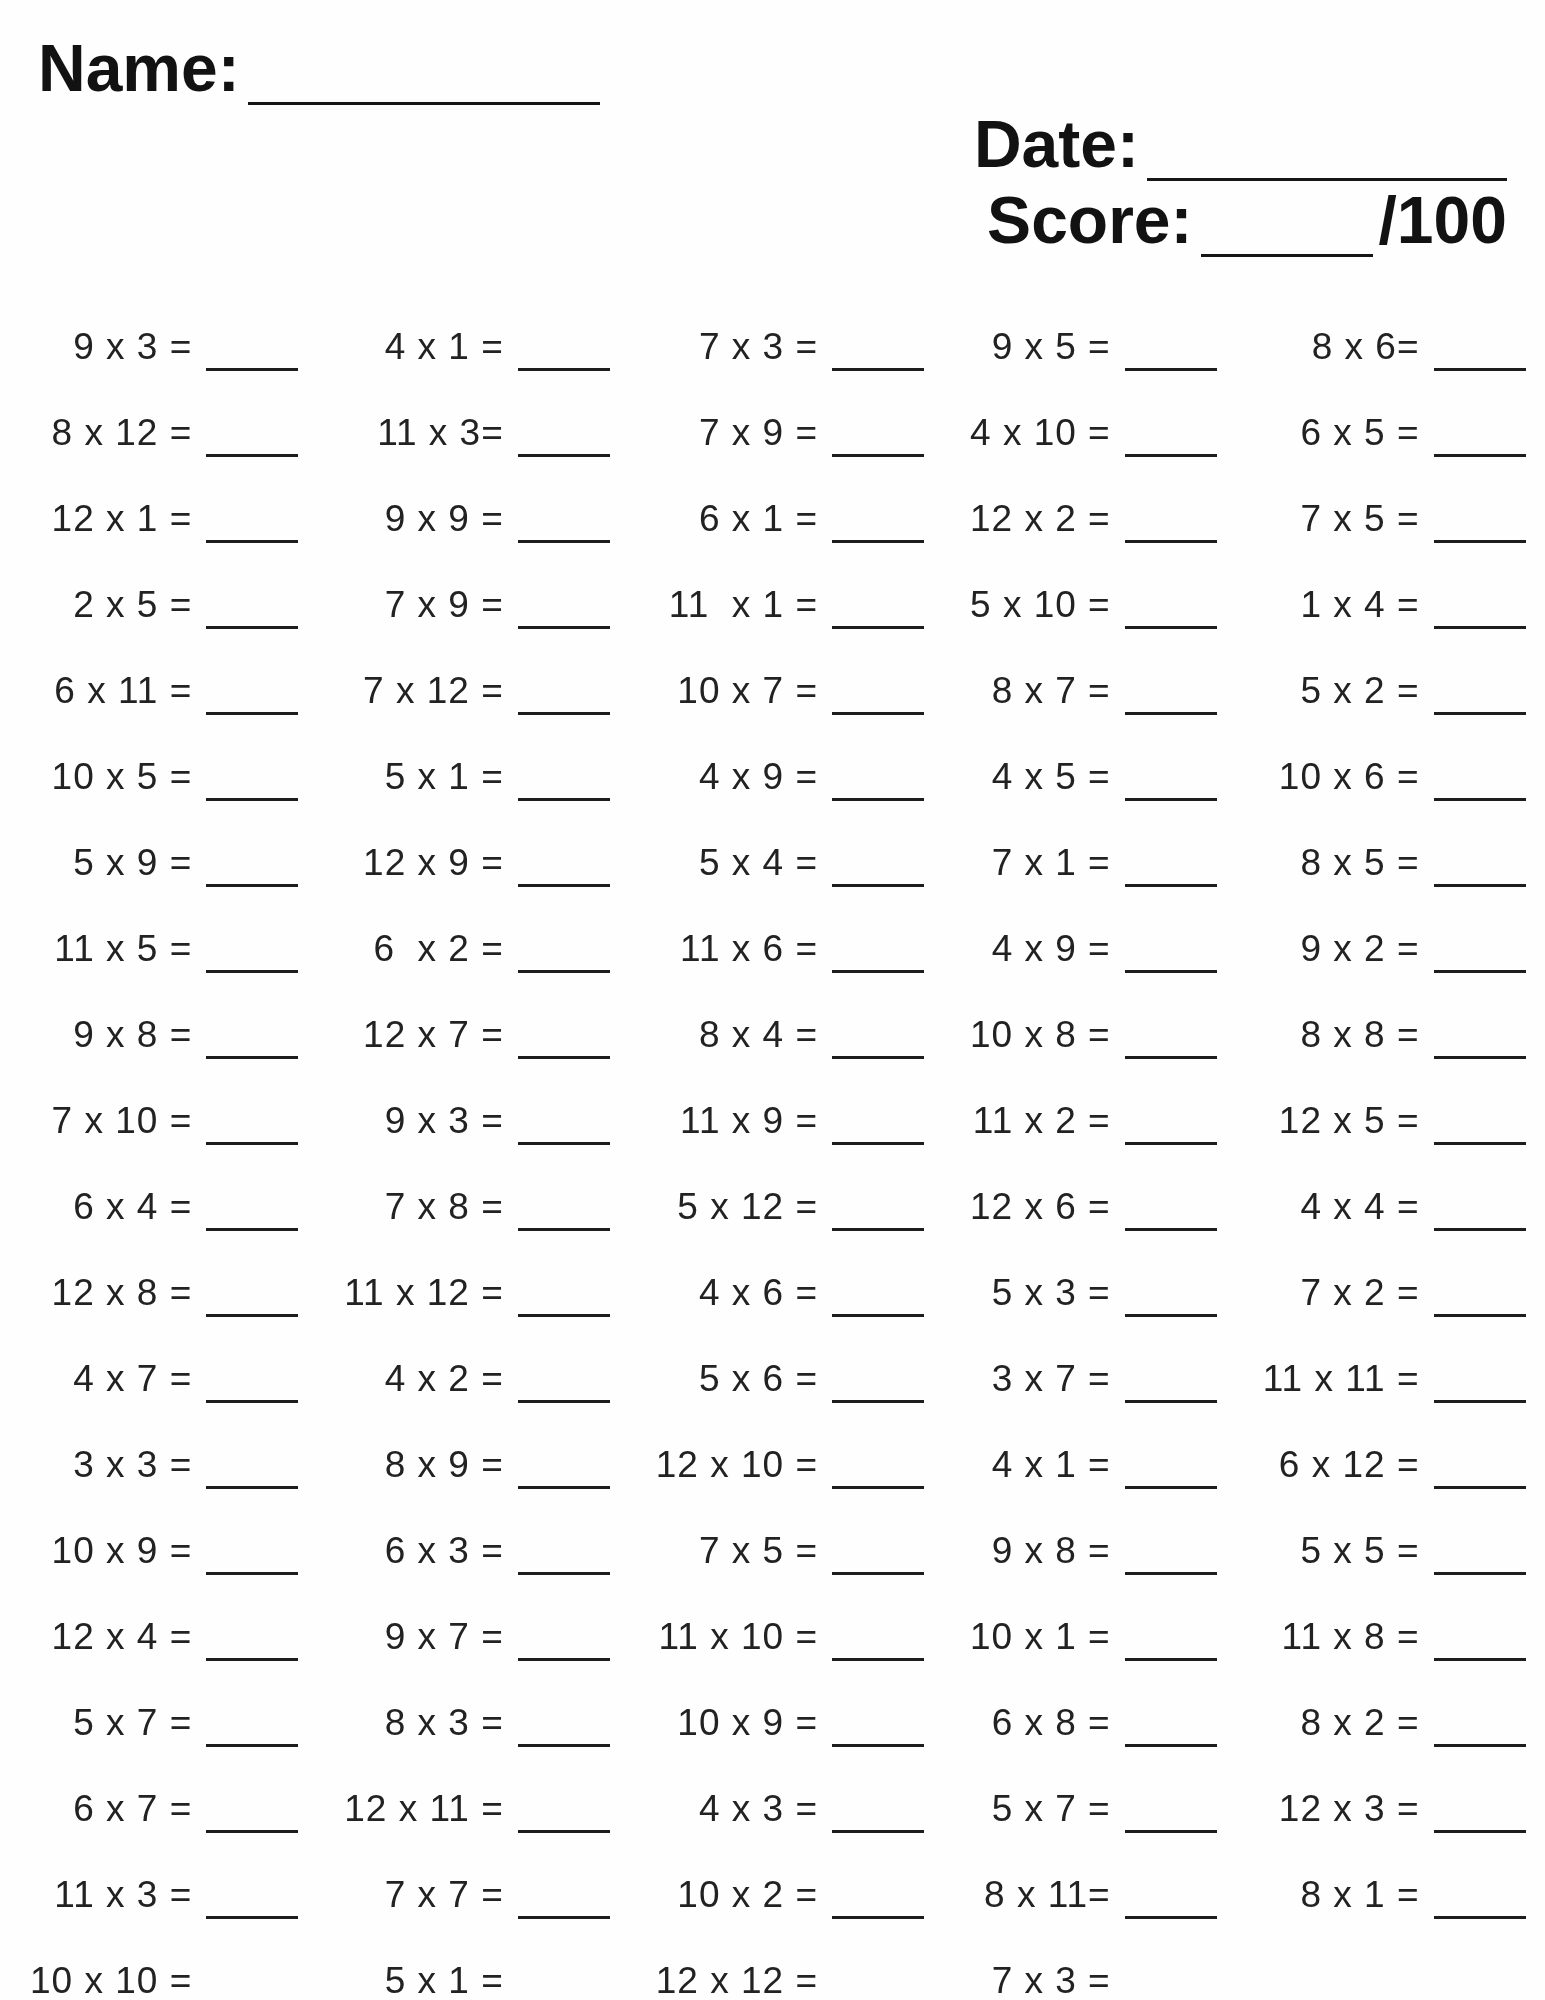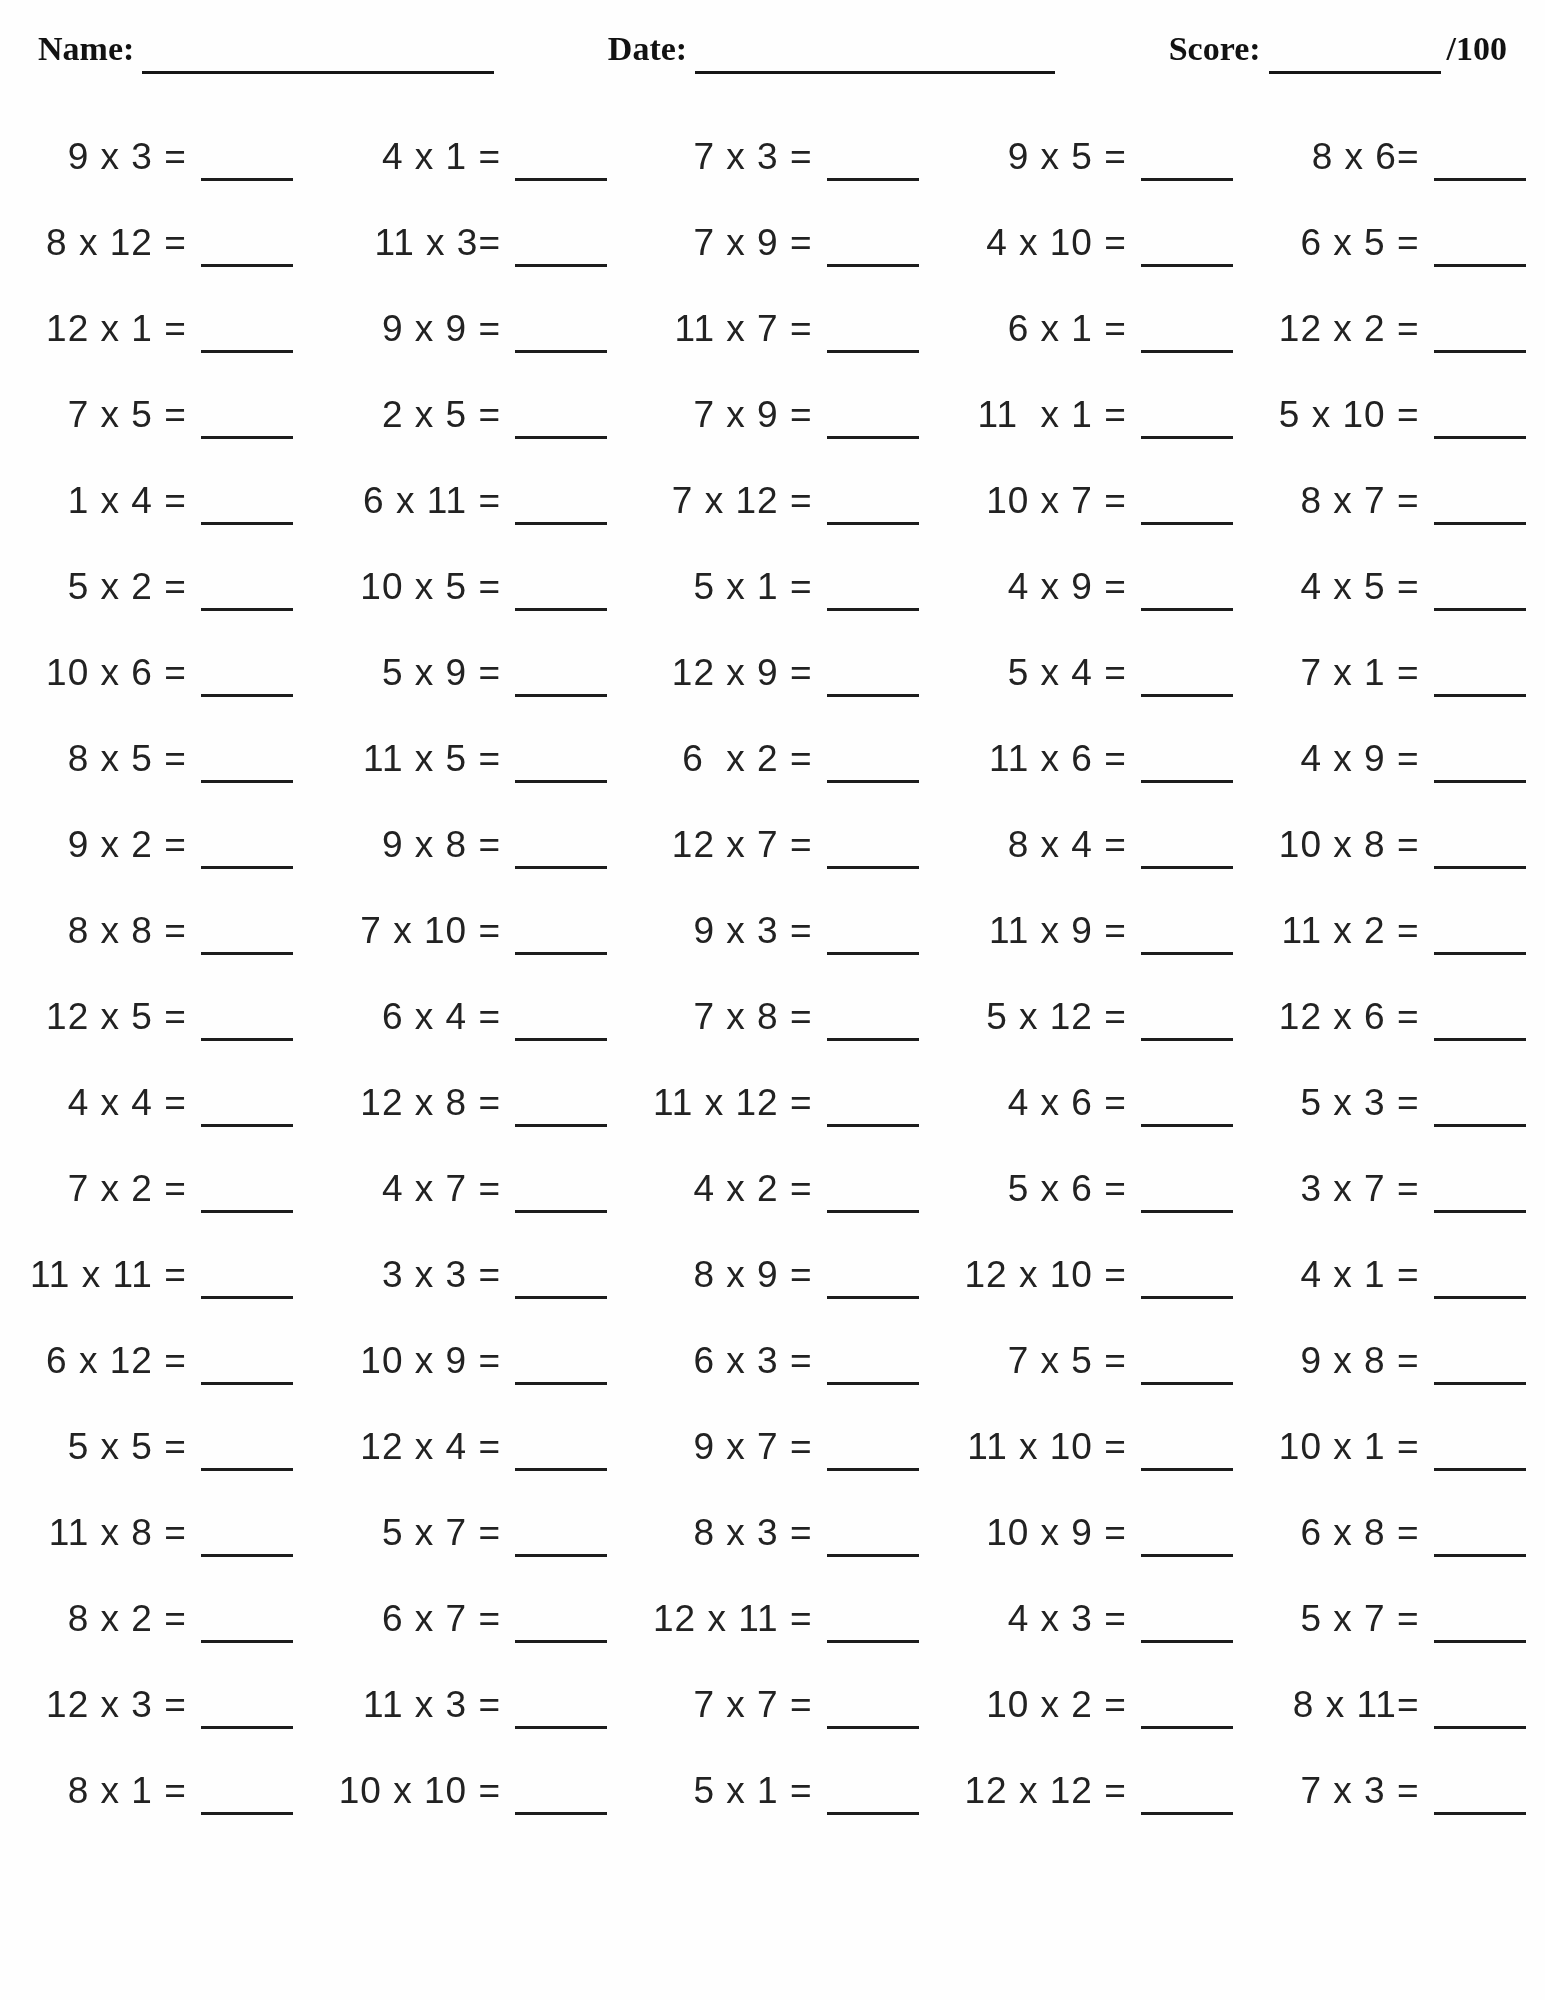--- a/index.html
+++ b/index.html
@@ -15,24 +15,25 @@
     height: 2000px;
     background: #fefefe;
     color: #1b1b1b;
     position: relative;
   }
   
   .header {
     display: flex;
     align-items: baseline;
     padding: 30px 38px 0 38px;
-    font-family: Liberation Serif, serif;
+    font-family: Liberation Sans, sans-serif;
     font-weight: 700;
-    font-size: 34px;
+    font-size: 66px;
     color: #121212;
+    flex-direction: column;
   }
   .field {
     display: flex;
     align-items: baseline;
   }
   .field + .field { margin-left: auto; }
   .hline {
     display: inline-block;
     border-bottom: 3px solid #161616;
     position: relative;
@@ -139,24 +140,20 @@
       </div>
       <div class="cell">
         <span class="expr">12 x 1 =</span>
         <span class="blank"></span>
       </div>
       <div class="cell">
         <span class="expr">9 x 9 =</span>
         <span class="blank"></span>
       </div>
       <div class="cell">
-        <span class="expr">11 x 7 =</span>
-        <span class="blank"></span>
-      </div>
-      <div class="cell">
         <span class="expr">6 x 1 =</span>
         <span class="blank"></span>
       </div>
       <div class="cell">
         <span class="expr">12 x 2 =</span>
         <span class="blank"></span>
       </div>
       <div class="cell">
         <span class="expr">7 x 5 =</span>
         <span class="blank"></span>

